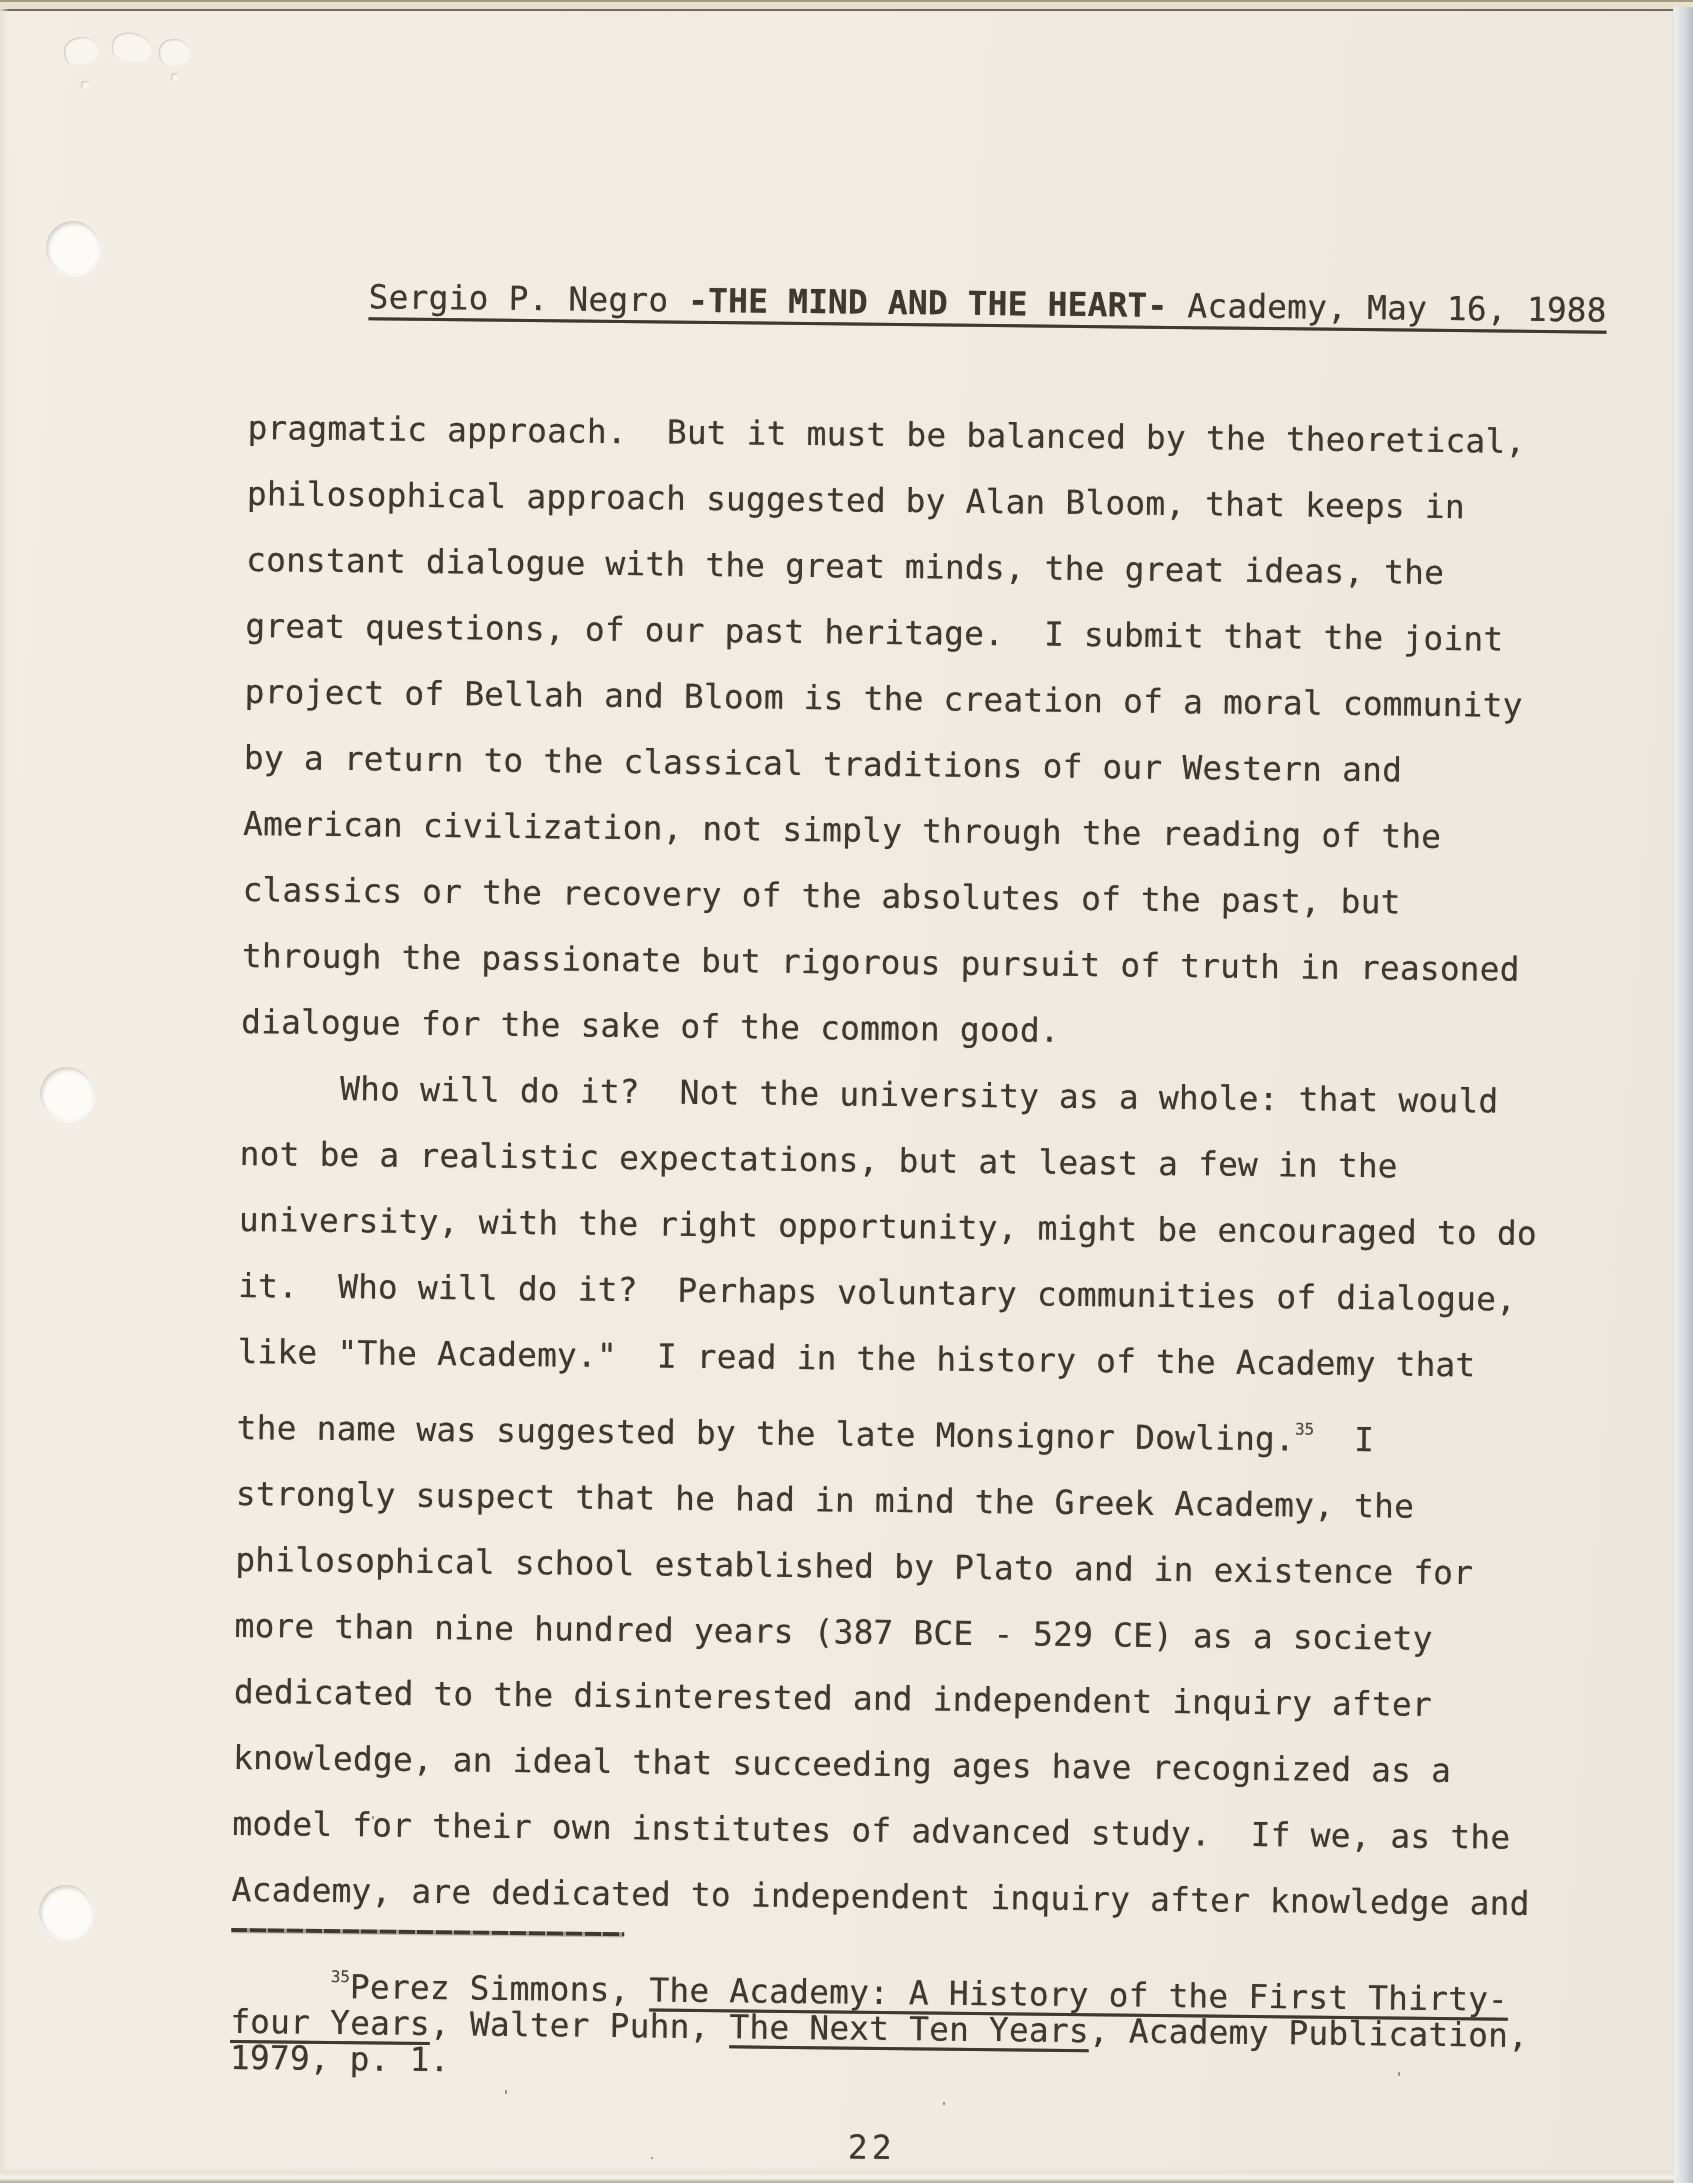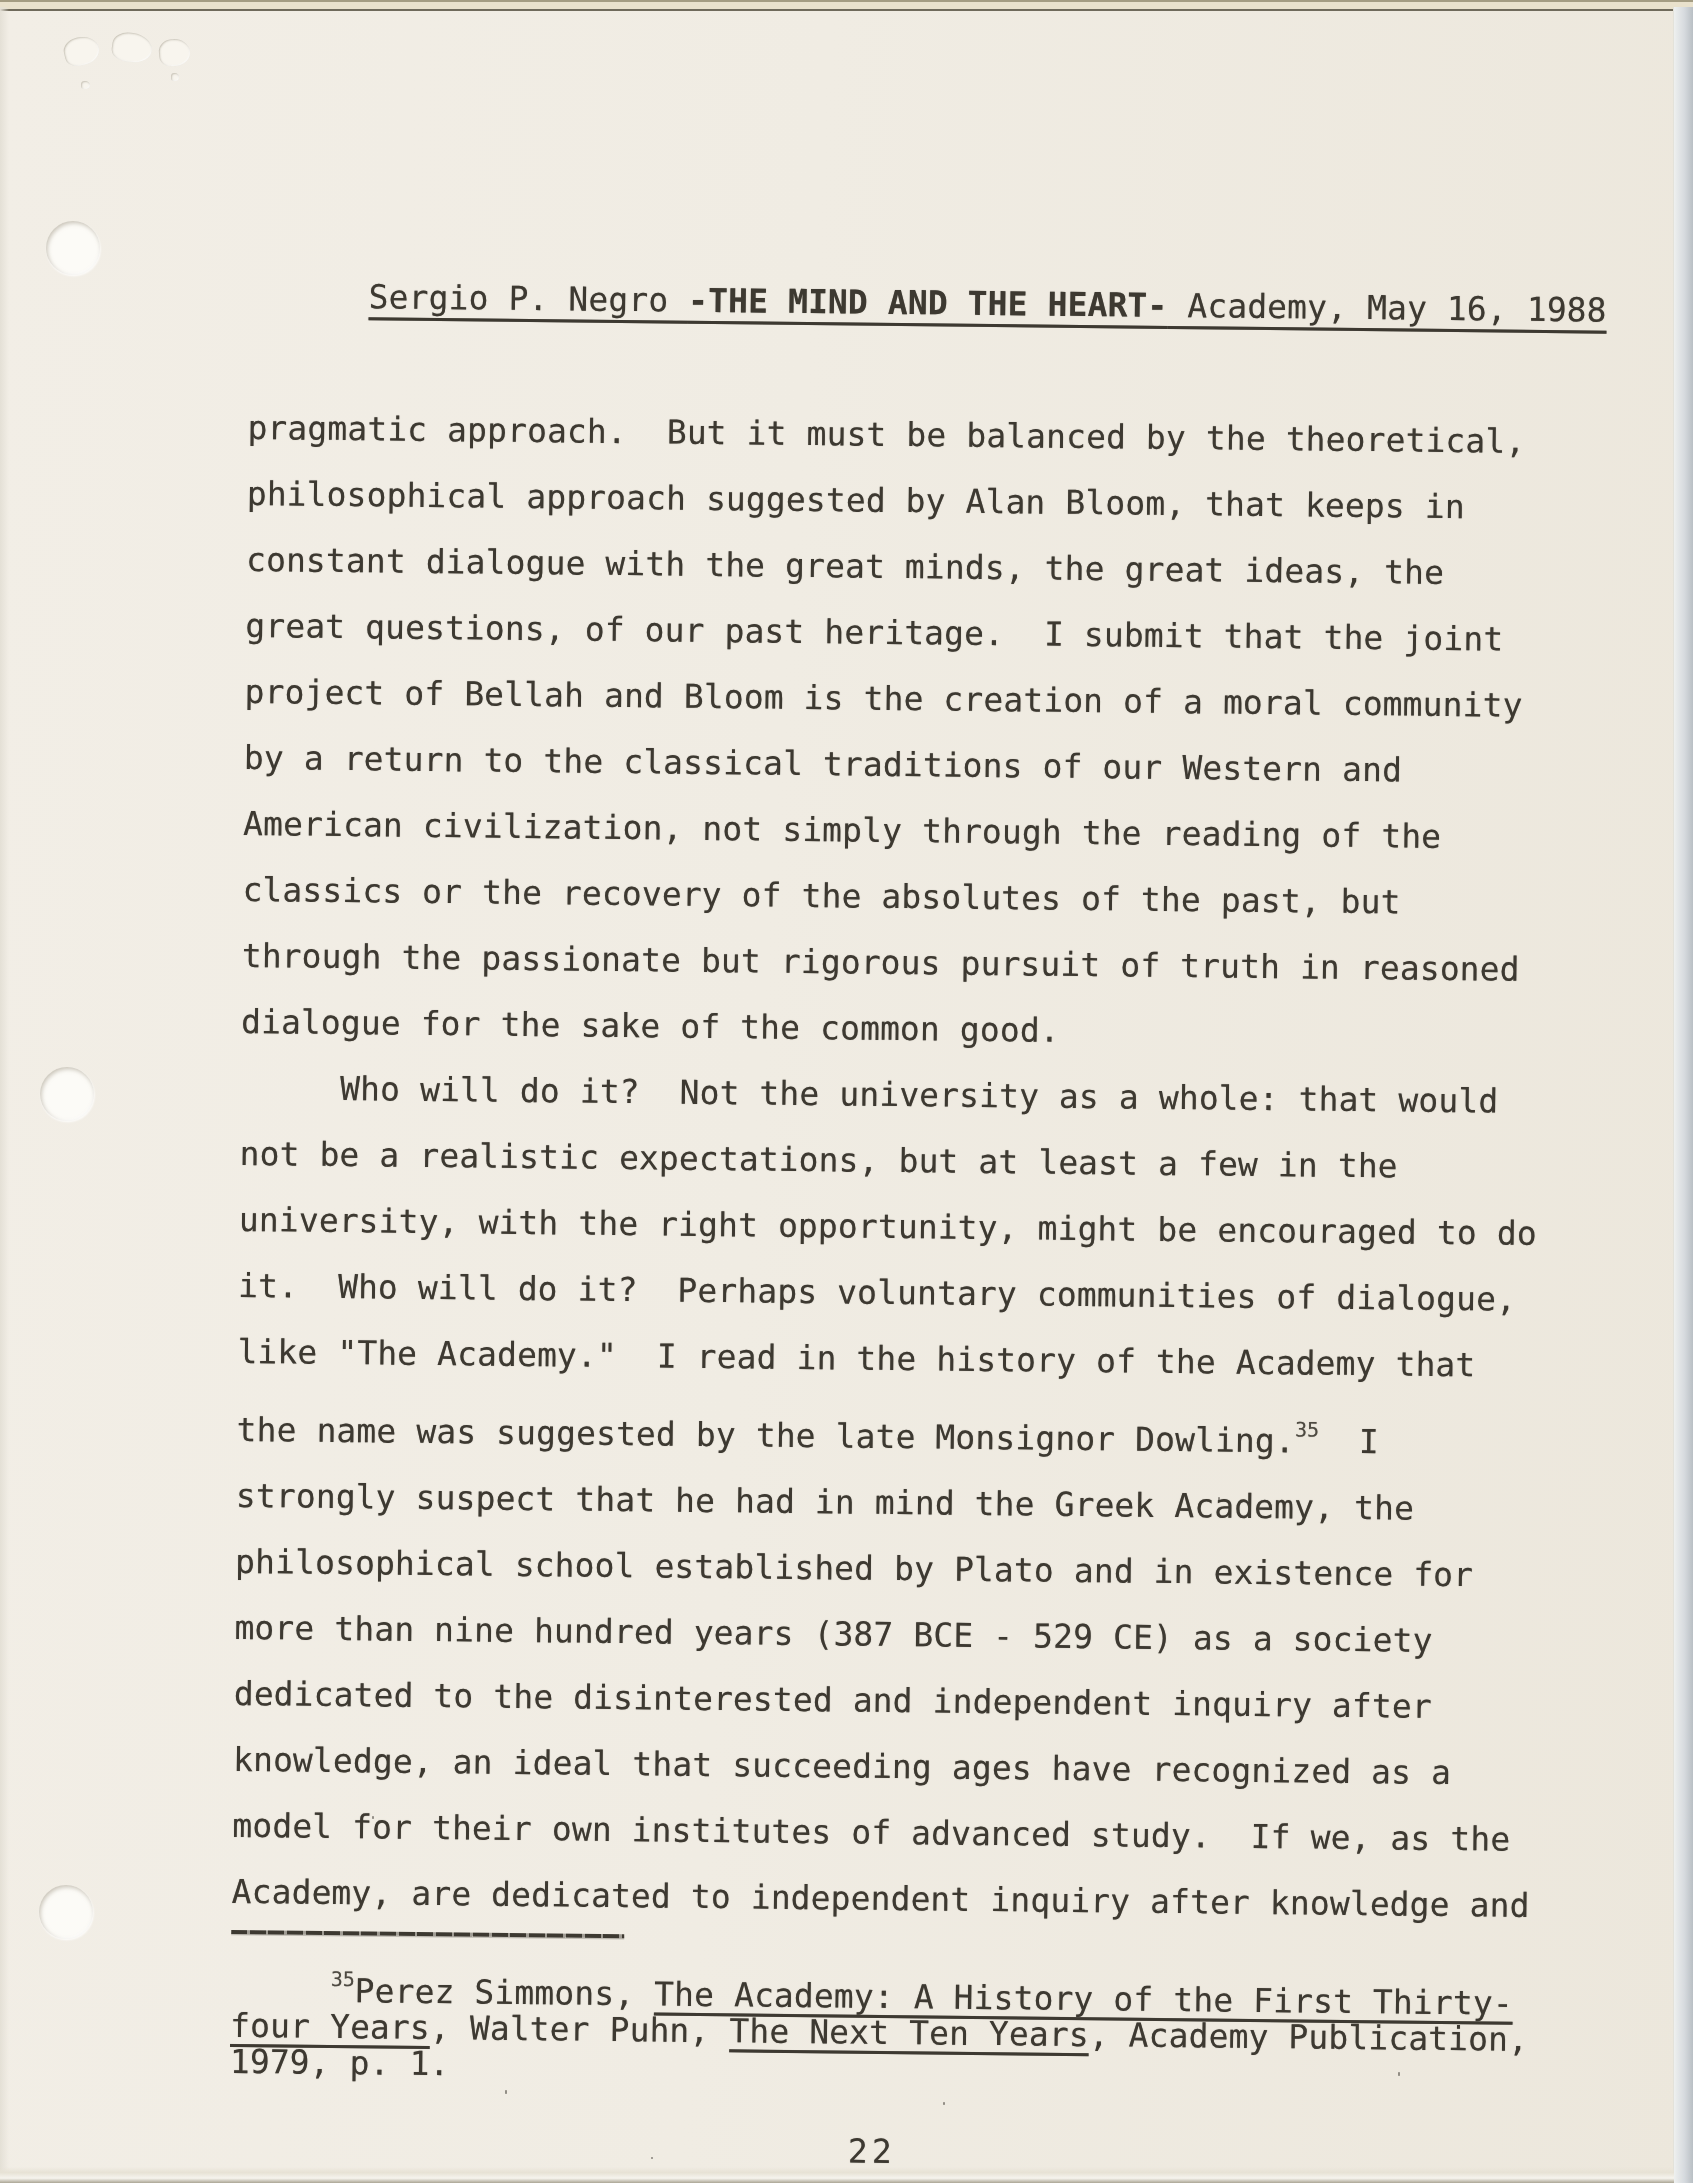--- a/index.html
+++ b/index.html
@@ -71,21 +71,21 @@
   }
   .hline,.line,.fline,.pageno{white-space:pre;}
   .hline .u-head{
     text-decoration:underline;
     text-decoration-thickness:3.3px;
     text-underline-offset:9.3px;
     text-decoration-color:var(--ink);
   }
   .hline b{font-weight:bold;}
   sup.fnref{
-    font-size:20px;
+    font-size:16px;
     vertical-align:16px;
     letter-spacing:0;
     opacity:.9;
   }
   .divider{
     margin-top:5.3px;
     width:393px;height:3.3px;
     background:repeating-linear-gradient(90deg, var(--ink) 0 16px, rgba(61,57,49,.45) 16px 18.6px);
     box-shadow:0 1.3px 0 rgba(61,57,49,.25);
   }

